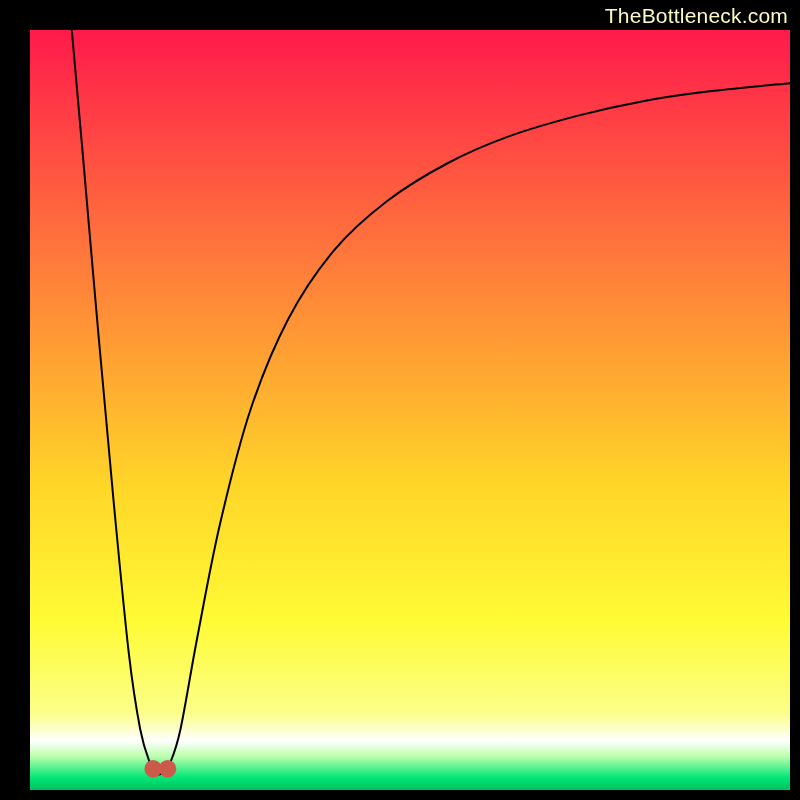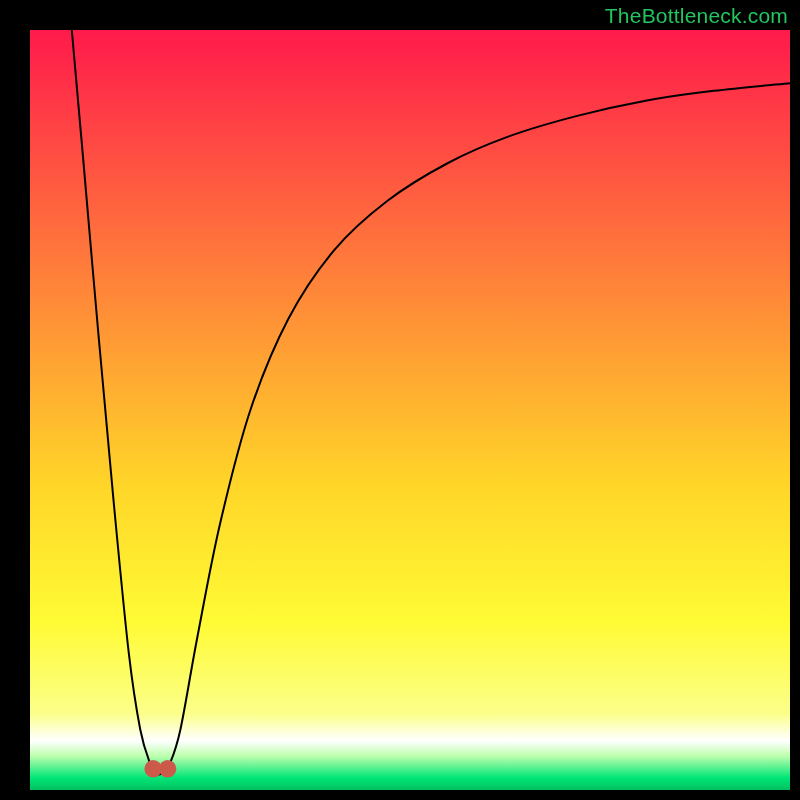--- a/index.html
+++ b/index.html
@@ -14,21 +14,21 @@
   .frame {
     position: relative;
     width: 800px;
     height: 800px;
     background: #000;
   }
   .watermark {
     position: absolute;
     top: 4px;
     right: 12px;
-    color: #22c55e;
+    color: #fef9c3;
     font-size: 21px;
     font-weight: 400;
     letter-spacing: 0.2px;
     z-index: 10;
   }
   svg {
     position: absolute;
     left: 0;
     top: 0;
   }

